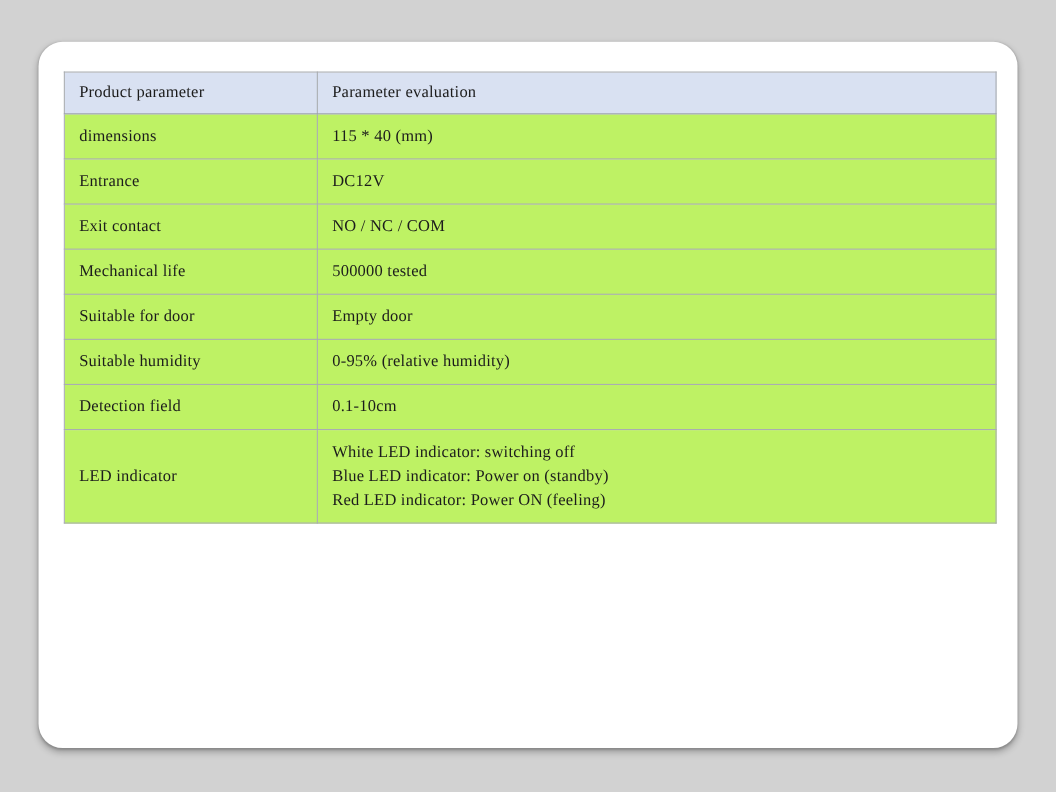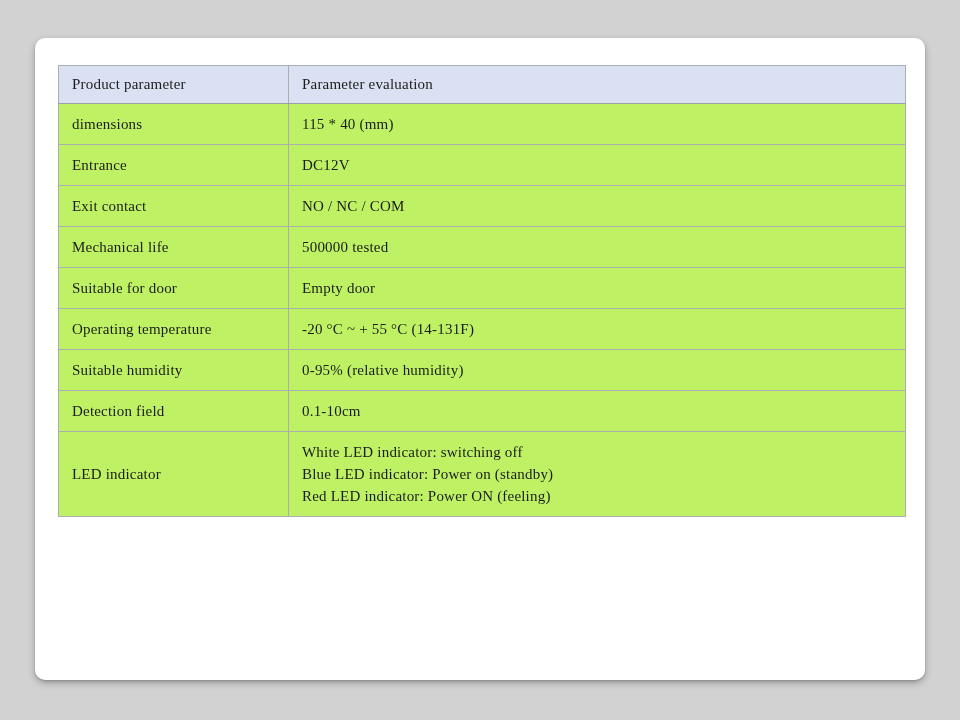--- a/index.html
+++ b/index.html
@@ -12,21 +12,21 @@
     overflow: hidden;
   }
 
   .card {
     position: absolute;
     left: 35px;
     top: 38px;
     width: 890px;
     height: 642px;
     background: #ffffff;
-    border-radius: 10px;
+    border-radius: 22px;
     box-shadow: 0 3px 7px rgba(0,0,0,0.28), 0 1px 2px rgba(0,0,0,0.15);
   }
 
   table.spec-table {
     position: absolute;
     left: 23px;
     top: 27px;
     width: 847px;
     border-collapse: collapse;
     table-layout: fixed;
@@ -90,24 +90,20 @@
         </tr>
         <tr>
           <td>Mechanical life</td>
           <td>500000 tested</td>
         </tr>
         <tr>
           <td>Suitable for door</td>
           <td>Empty door</td>
         </tr>
         <tr>
-          <td>Operating temperature</td>
-          <td>-20 °C ~ + 55 °C (14-131F)</td>
-        </tr>
-        <tr>
           <td>Suitable humidity</td>
           <td>0-95% (relative humidity)</td>
         </tr>
         <tr>
           <td>Detection field</td>
           <td>0.1-10cm</td>
         </tr>
         <tr>
           <td>LED indicator</td>
           <td>White LED indicator: switching off

